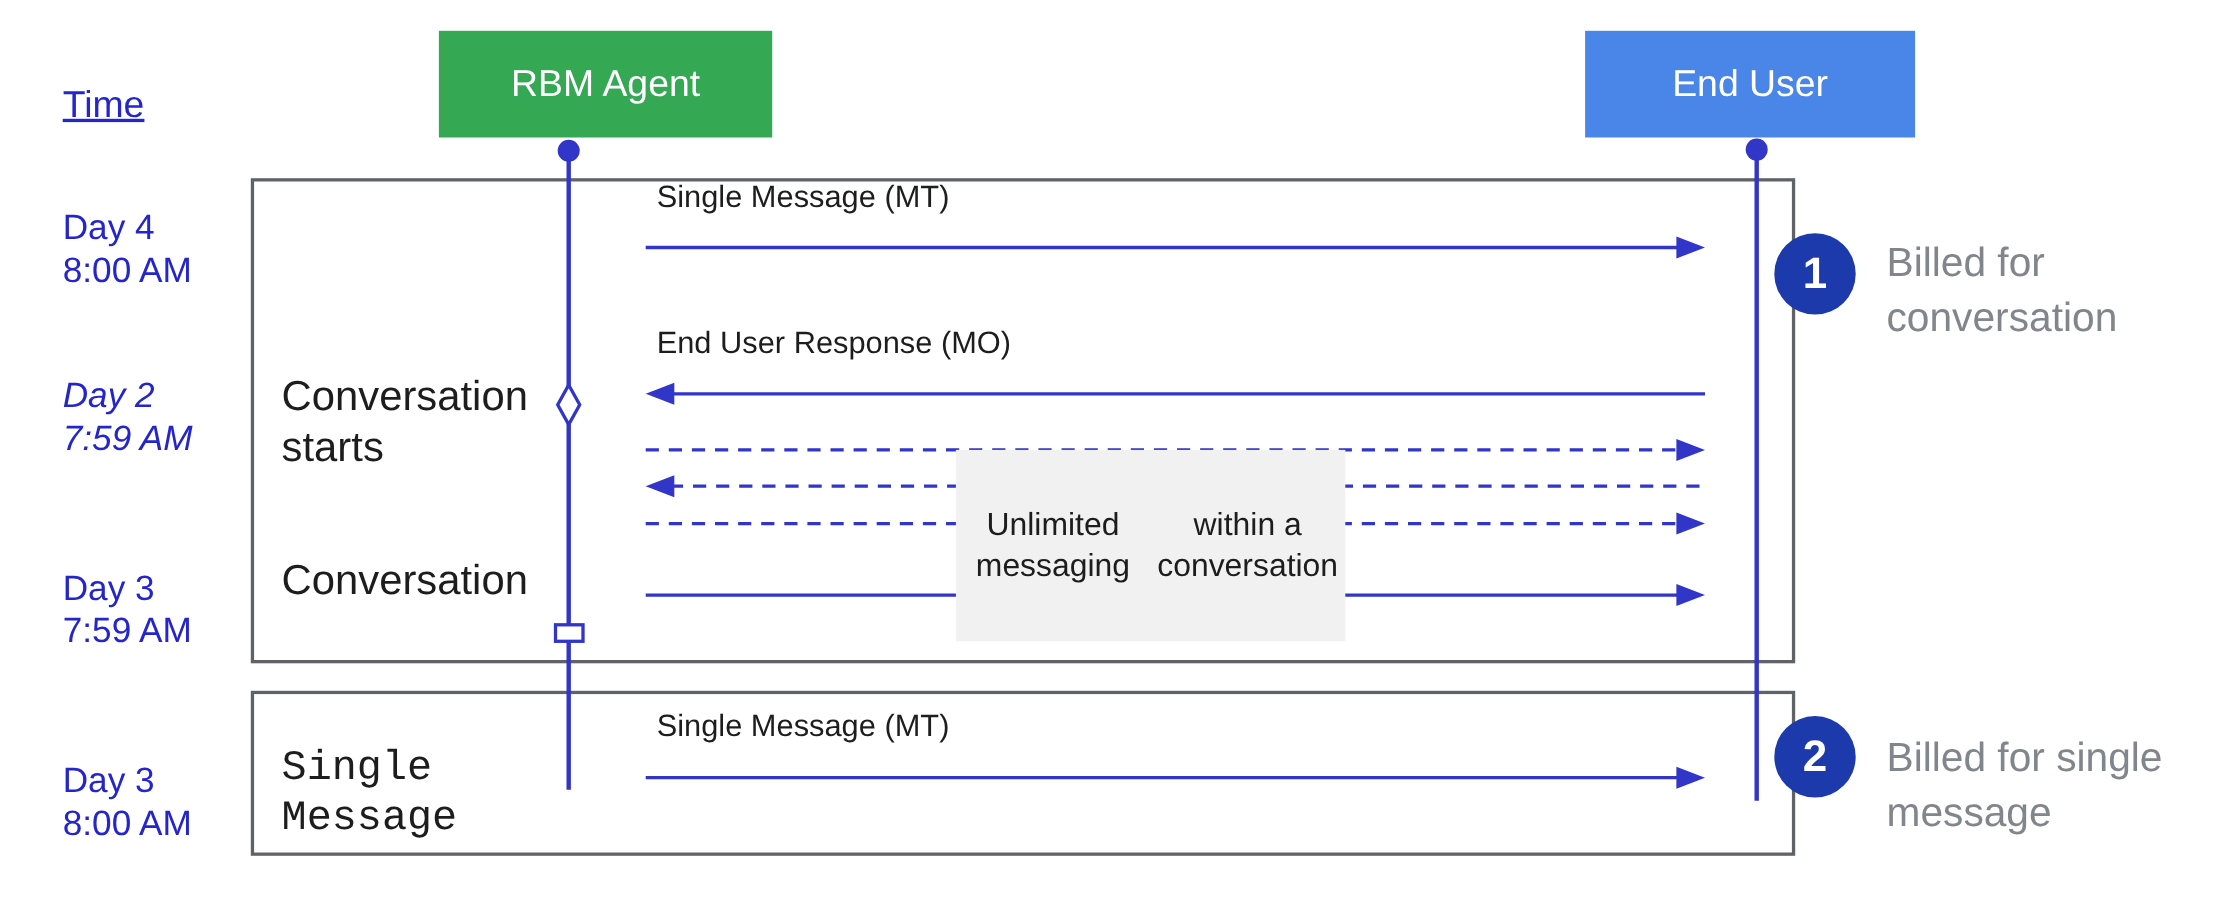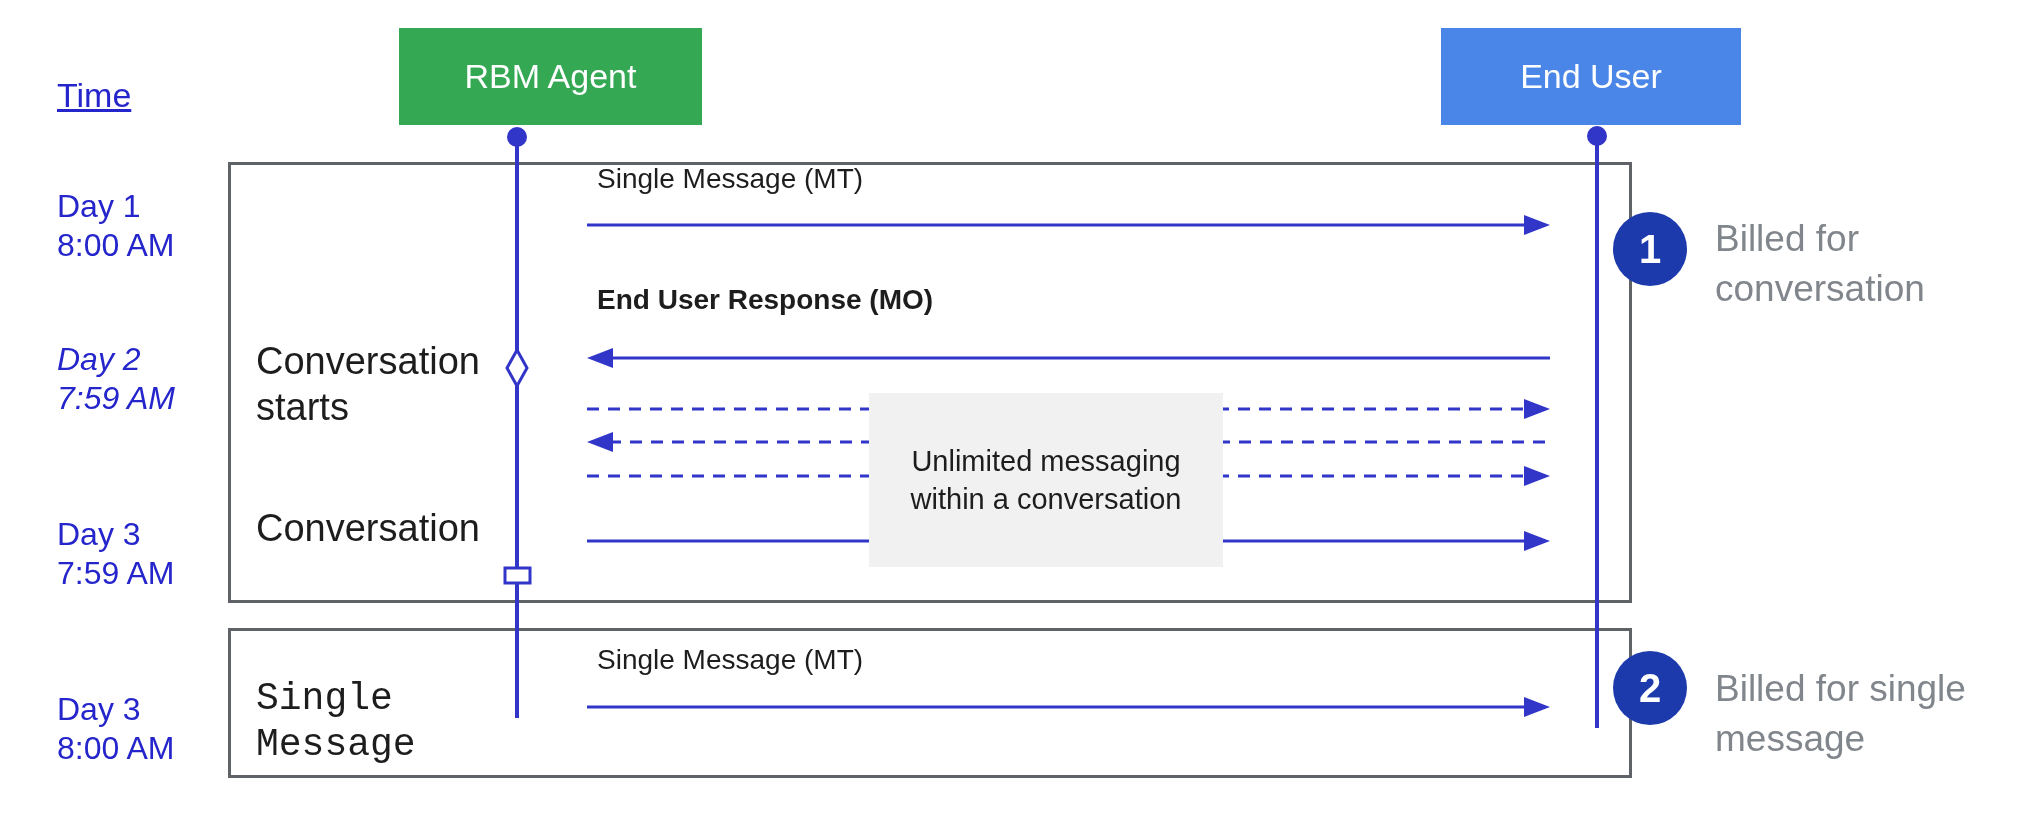--- a/index.html
+++ b/index.html
@@ -25,23 +25,23 @@
     color:#fff;font-size:34px;z-index:1;
   }
   .time-label{
     position:absolute;left:57px;top:76px;font-size:34px;color:var(--text-blue);
     text-decoration:underline;z-index:3;
   }
   .day-label{position:absolute;left:57px;color:var(--text-blue);font-size:32px;line-height:39px;z-index:3;}
   .phase-label{position:absolute;color:var(--label-black);font-size:38px;line-height:46px;z-index:3;}
   .msg-label{position:absolute;left:597px;color:var(--label-black);font-size:28px;white-space:nowrap;z-index:3;}
   .note-box{
-    position:absolute;background:var(--note-grey);display:flex;flex-direction:column;
+    position:absolute;background:var(--note-grey);display:flex;flex-direction:row;
     align-items:center;justify-content:center;text-align:center;
-    font-size:29px;line-height:38px;color:var(--label-black);z-index:3;
+    font-size:29px;line-height:38px;color:var(--label-black);z-index:3;margin-top:16px;
   }
   .badge{
     position:absolute;width:74px;height:74px;border-radius:50%;background:var(--badge-blue);
     color:#fff;font-size:40px;font-weight:bold;display:flex;align-items:center;justify-content:center;
     z-index:4;
   }
   .billed-label{position:absolute;color:var(--billed-grey);font-size:37px;line-height:50px;z-index:3;}
   .lifeline{stroke:var(--line-blue);stroke-width:4;}
   .dot{fill:var(--line-blue);}
   .msg-line{stroke:var(--line-blue);stroke-width:3;fill:none;}
@@ -84,21 +84,21 @@
   </div>
 <div class="frame" style="left: 228px; top: 162px; width: 1404px; height: 441px;"></div>
     <div class="frame" style="left: 228px; top: 628px; width: 1404px; height: 150px;"></div>
     <div class="actor" style="left: 399px; top: 28px; width: 303px; height: 97px; background: rgb(52, 168, 83);">
       <span>RBM Agent</span>
     </div>
     <div class="actor" style="left: 1441px; top: 28px; width: 300px; height: 97px; background: rgb(74, 134, 232);">
       <span>End User</span>
     </div>
     <div class="day-label" style="top: 187px;">
-      <div>Day 1</div>
+      <div>Day 4</div>
       <div>8:00 AM</div>
     </div>
     <div class="day-label" style="top: 340px; font-style: italic;">
       <div>Day 2</div>
       <div>7:59 AM</div>
     </div>
     <div class="day-label" style="top: 515px;">
       <div>Day 3</div>
       <div>7:59 AM</div>
     </div>
@@ -111,21 +111,21 @@
       <div>starts</div>
     </div>
     <div class="phase-label" style="left: 256px; top: 505px;">
       <div>Conversation</div>
     </div>
     <div class="phase-label" style="left: 256px; top: 676px; font-family: Liberation Mono, monospace;">
       <div>Single</div>
       <div>Message</div>
     </div>
     <div class="msg-label" style="top: 163px;">Single Message (MT)</div>
-    <div class="msg-label" style="top: 284px; font-weight: bold;">End User Response (MO)</div>
+    <div class="msg-label" style="top: 296px;">End User Response (MO)</div>
     <div class="msg-label" style="top: 644px;">Single Message (MT)</div>
     <div class="badge" style="left: 1613px; top: 212px;">1</div>
     <div class="billed-label" style="left: 1715px; top: 214px;">
       <div>Billed for</div>
       <div>conversation</div>
     </div>
     <div class="badge" style="left: 1613px; top: 651px;">2</div>
     <div class="billed-label" style="left: 1715px; top: 644px; margin-top: 20px;">
       <div>Billed for single</div>
       <div>message</div>

